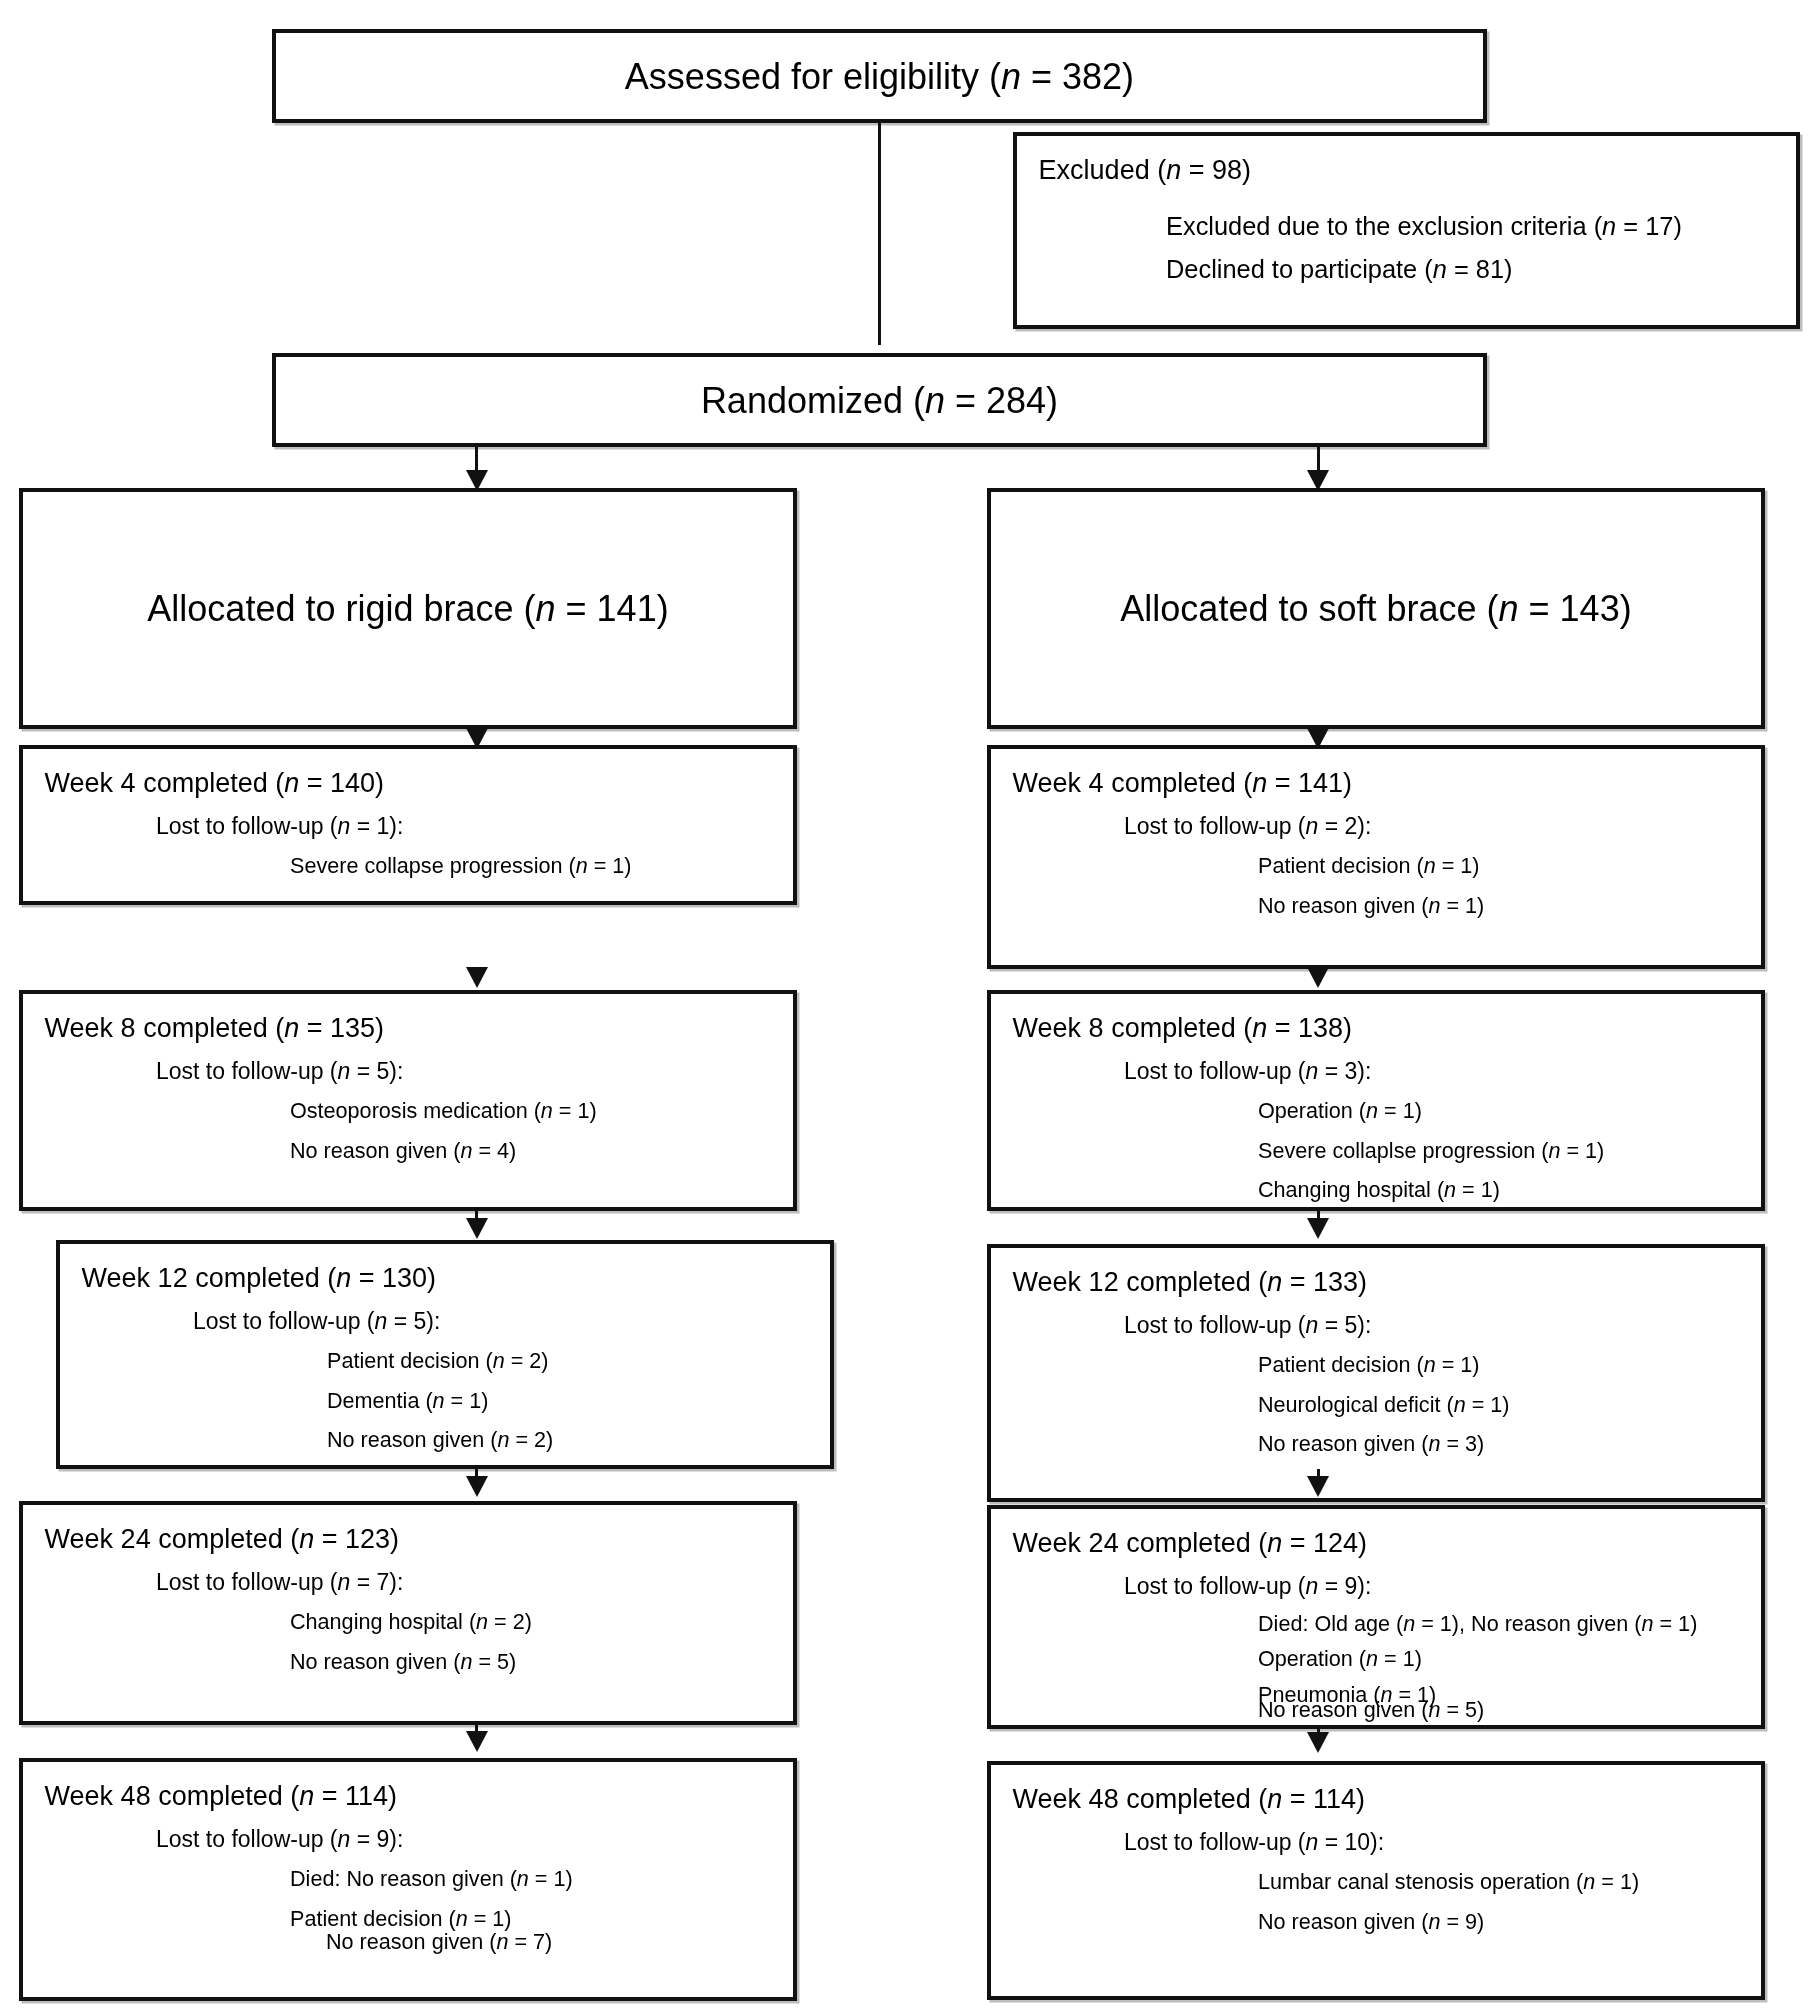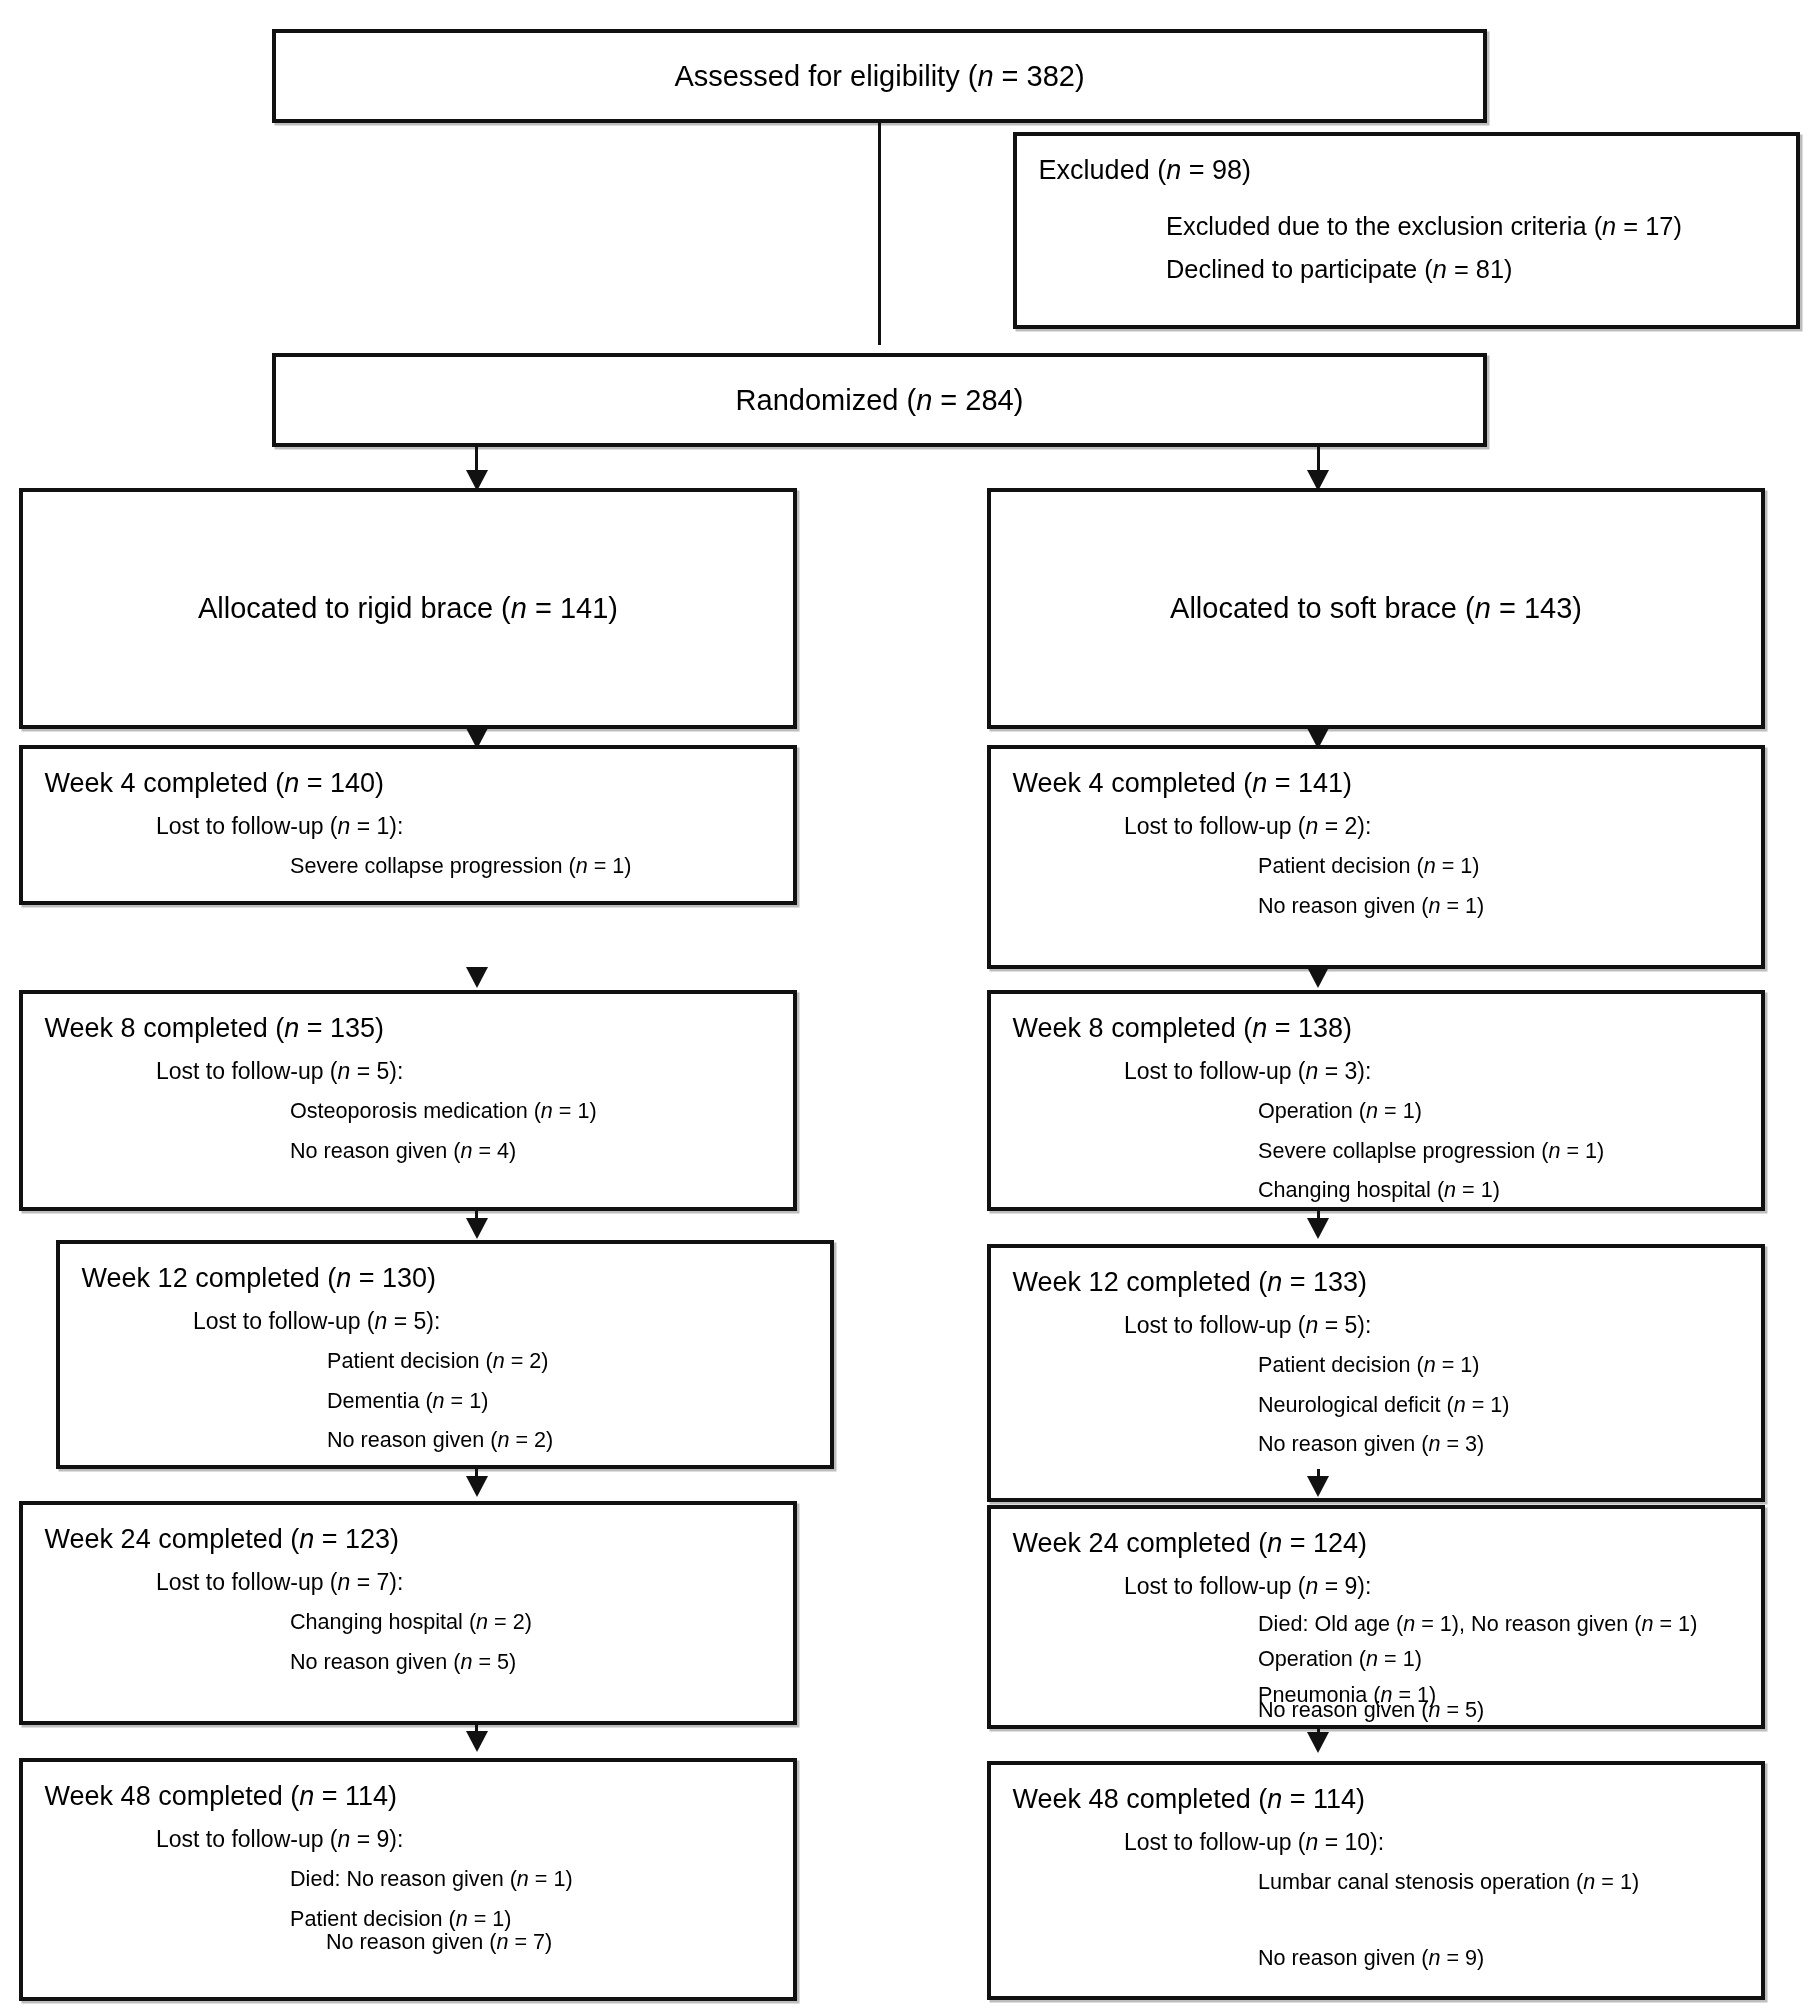--- a/index.html
+++ b/index.html
@@ -25,21 +25,21 @@
     border: 4.4px solid #111111;
     box-shadow: 2.5px 2.5px 0 0 #bdbdbd;
   }
   .ctr {
     display: flex;
     align-items: center;
     justify-content: center;
     text-align: center;
   }
   .box-title {
-    font-size: 29px;
+    font-size: 36px;
     line-height: 1.25;
     white-space: nowrap;
   }
   .node-title {
     position: absolute;
     left: 21.6px;
     top: 18px;
     font-size: 27px;
     line-height: 1.2;
     white-space: nowrap;
@@ -212,17 +212,17 @@
     <div class="reason" style="left:267px; top:188px;">No reason given (<i>n</i> = 5)</div>
   </div>
 
   <div class="vline" style="left:1317px; top:1728px; height:20.3px;"></div>
   <div class="arrowhead" style="left:1307px; top:1732px;"></div>
 
   <div class="box" style="left:987px; top:1761px; width:778px; height:239px;">
     <div class="node-title">Week 48 completed (<i>n</i> = 114)</div>
     <div class="lost-head" style="top:64px;">Lost to follow-up (<i>n</i> = 10):</div>
     <div class="reason" style="left:267px; top:104px;">Lumbar canal stenosis operation (<i>n</i> = 1)</div>
-    <div class="reason" style="left:267px; top:144px;margin-top:36px;">No reason given (<i>n</i> = 9)</div>
+    <div class="reason" style="left:267px; top:144px;">No reason given (<i>n</i> = 9)</div>
   </div>
 
 </div>
 
 
 </body></html>

